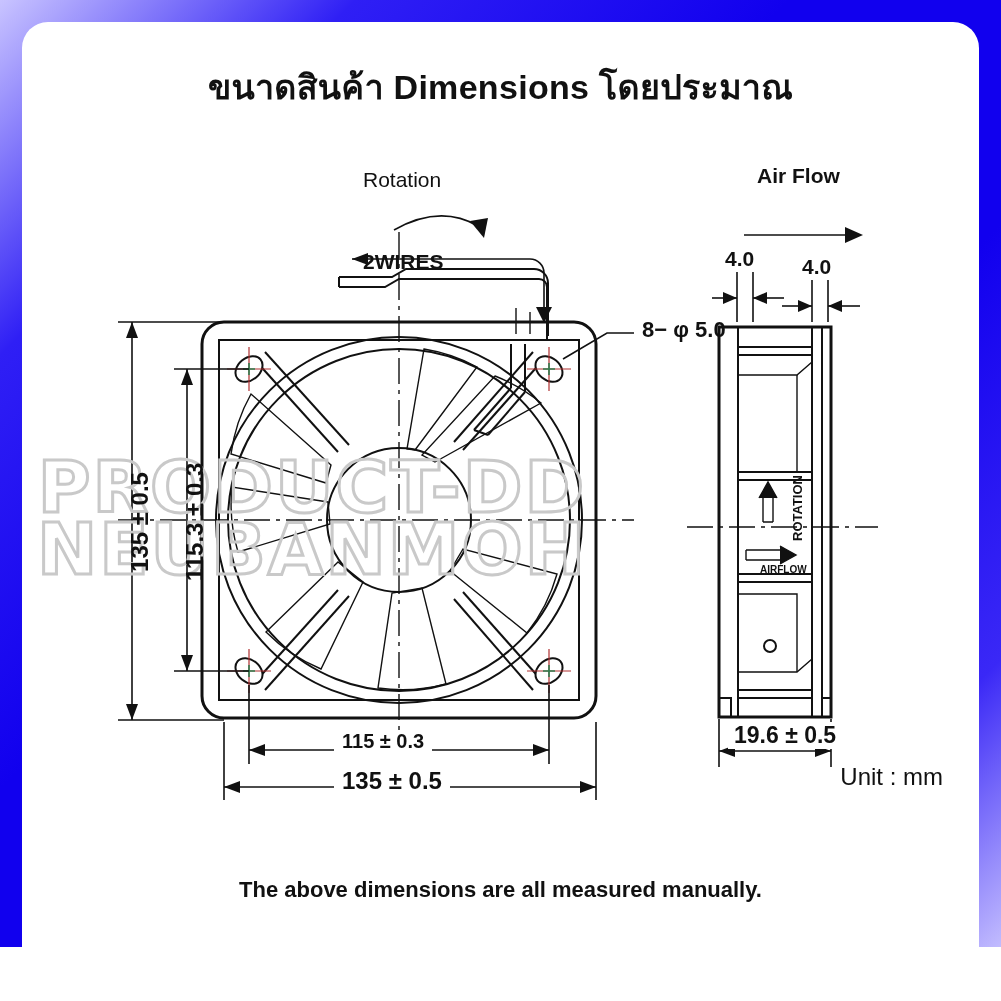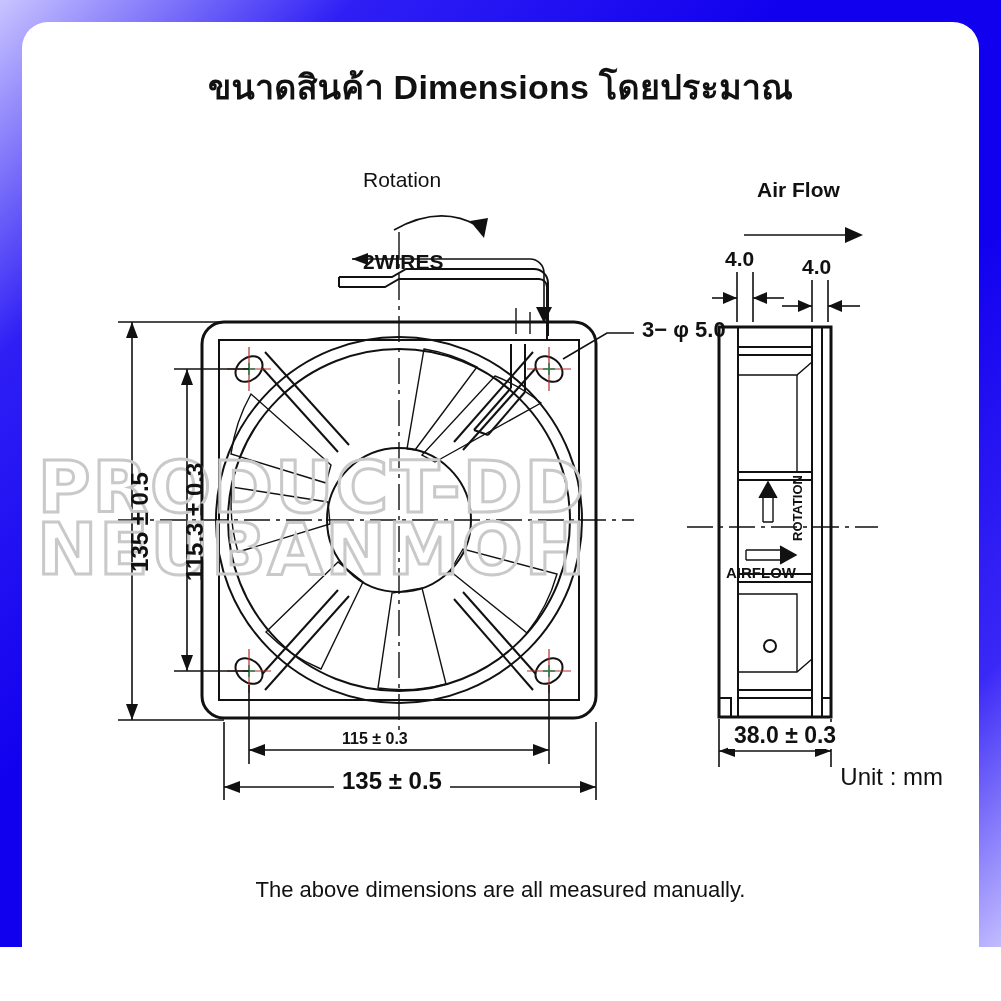--- a/index.html
+++ b/index.html
@@ -39,21 +39,21 @@
     white-space:nowrap;
   }
 
   
   .lbl{position:absolute;color:#111;white-space:nowrap;font-size:19px;}
   .lbl-b{font-weight:bold;}
   .vert{transform-origin:0 0;}
 
   
   #unit{position:absolute;right:36px;top:741px;font-size:24px;color:#111;}
-  .note{position:absolute;width:957px;text-align:center;font-size:22px;color:#111;}
+  .note{position:absolute;width:957px;text-align:center;font-size:22px;color:#111;font-weight:bold;}
   #note1{top:855px;}
   #note2{top:897px;}
 
   
   svg.draw{position:absolute;left:0;top:0;width:957px;height:957px;}
   .ln{stroke:#111;fill:none;stroke-width:2;}
   .ln-thin{stroke:#111;fill:none;stroke-width:1.4;}
   .ln-thick{stroke:#111;fill:none;stroke-width:3;}
   .dim{stroke:#111;fill:none;stroke-width:1.6;}
   .ctr{stroke:#111;fill:none;stroke-width:1.4;stroke-dasharray:26 6 4 6;}
@@ -276,39 +276,39 @@
 
     <svg id="wm" viewBox="0 0 957 957">
       <text class="wmtext" x="290" y="490" text-anchor="middle">PRODUCT-DD</text>
       <text class="wmtext" x="290" y="552" text-anchor="middle">NEUBANMOH</text>
     </svg>
 
     <div class="lbl" style="left:341px;top:146px;font-size:21px;">Rotation</div>
 
     <div class="lbl lbl-b" style="left:341px;top:208px;font-size:21px;margin-top:20px;">2WIRES</div>
 
-    <div class="lbl lbl-b" style="left:620px;top:295px;font-size:22px;">3− φ 5.0</div>
+    <div class="lbl lbl-b" style="left:620px;top:295px;font-size:22px;">8− φ 5.0</div>
 
     <div class="lbl lbl-b vert" style="left:118px;top:500px;font-size:24px;transform:rotate(-90deg) translate(-50%,-50%);">135 ± 0.5</div>
 
     <div class="lbl lbl-b vert" style="left:173px;top:500px;font-size:24px;transform:rotate(-90deg) translate(-50%,-50%);">115.3 ± 0.3</div>
 
-    <div class="lbl lbl-b" style="left:312px;top:708px;font-size:16px;background:#fff;padding:0 8px;">115 ± 0.3</div>
+    <div class="lbl lbl-b" style="left:312px;top:708px;font-size:20px;background:#fff;padding:0 8px;">115 ± 0.3</div>
 
     <div class="lbl lbl-b" style="left:312px;top:745px;font-size:24px;background:#fff;padding:0 8px;">135 ± 0.5</div>
 
-    <div class="lbl lbl-b" style="left:735px;top:156px;font-size:21px;">Air Flow</div>
+    <div class="lbl lbl-b" style="left:735px;top:142px;font-size:21px;">Air Flow</div>
 
     <div class="lbl lbl-b" style="left:703px;top:225px;font-size:21px;">4.0</div>
 
     <div class="lbl lbl-b" style="left:780px;top:233px;font-size:21px;">4.0</div>
 
     <div class="lbl lbl-b vert" style="left:775px;top:486px;font-size:13px;transform:rotate(-90deg) translate(-50%,-50%);">ROTATION</div>
 
-    <div class="lbl lbl-b" style="left:704px;top:542px;font-size:15px;">AIRFLOW</div>
-
-    <div class="lbl lbl-b" style="left:706px;top:700px;font-size:23px;background:#fff;padding:0 6px;">38.0 ± 0.3</div>
+    <div class="lbl lbl-b" style="left:738px;top:542px;font-size:10px;">AIRFLOW</div>
+
+    <div class="lbl lbl-b" style="left:706px;top:700px;font-size:23px;background:#fff;padding:0 6px;">19.6 ± 0.5</div>
 
     <div id="unit">Unit : mm</div>
     <div class="note" id="note1">The above dimensions are all measured manually.</div>
 
   </div>
 </div>
 
 </body></html>

